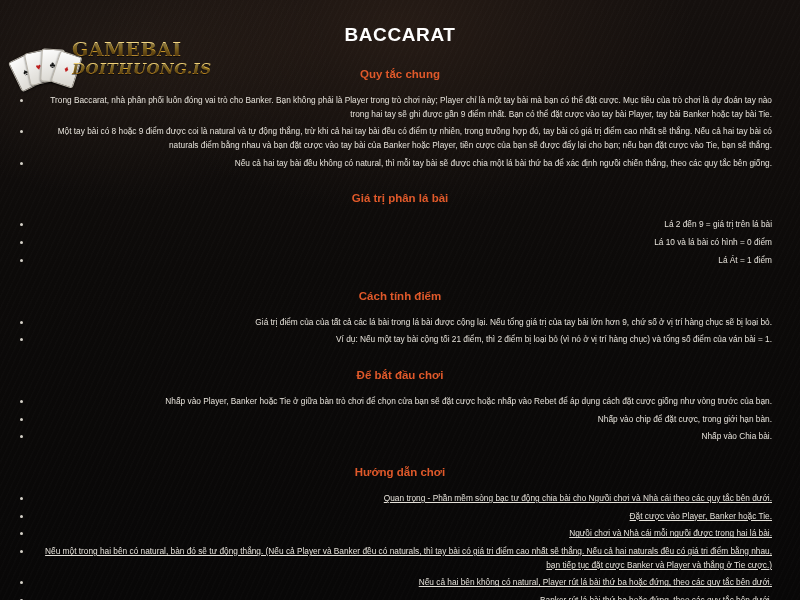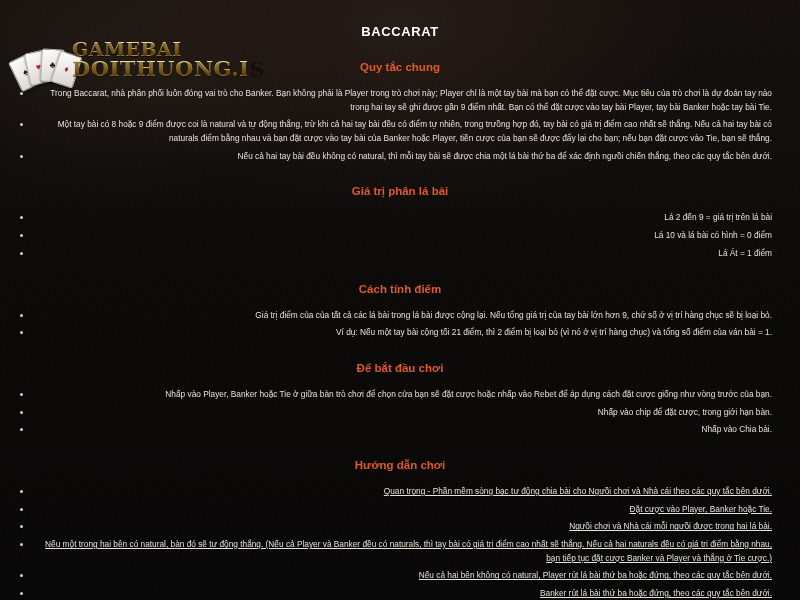--- a/index.html
+++ b/index.html
@@ -80,26 +80,26 @@
     font-family: "DejaVu Serif", serif;
     font-weight: bold;
     letter-spacing: 0.5px;
     background: linear-gradient(180deg, #fff3c4 0%, #e8b83c 45%, #a8751a 75%, #f3dd8e 100%);
     -webkit-background-clip: text;
     background-clip: text;
     color: transparent;
     text-shadow: 0 1px 0 rgba(0,0,0,0.45);
   }
   .logo-line1 { font-size: 19px; line-height: 22px; }
-  .logo-line2 { font-size: 21px; line-height: 22px; margin-top: -2px; }
+  .logo-line2 { font-size: 15px; line-height: 22px; margin-top: -2px; font-style: italic; }
 
   
   .doc-title {
     text-align: center;
-    font-size: 13px;
+    font-size: 19px;
     font-weight: bold;
     letter-spacing: 0.6px;
     color: #ffffff;
     padding-top: 24px;
   }
   .section-title {
     text-align: center;
     font-size: 11.5px;
     font-weight: bold;
     color: #e0592a;
@@ -152,21 +152,21 @@
 </div>
 
 <div class="content">
 
   <div class="doc-title">BACCARAT</div>
 
   <div class="section-title first">Quy tắc chung</div>
   <div class="list-block">
     <p class="bullet">Trong Baccarat, nhà phân phối luôn đóng vai trò cho Banker. Bạn không phải là Player trong trò chơi này; Player chỉ là một tay bài mà bạn có thể đặt cược. Mục tiêu của trò chơi là dự đoán tay nào trong hai tay sẽ ghi được gần 9 điểm nhất. Bạn có thể đặt cược vào tay bài Player, tay bài Banker hoặc tay bài Tie.</p>
     <p class="bullet">Một tay bài có 8 hoặc 9 điểm được coi là natural và tự động thắng, trừ khi cả hai tay bài đều có điểm tự nhiên, trong trưồng hợp đó, tay bài có giá trị điểm cao nhất sẽ thắng. Nếu cả hai tay bài có naturals điểm bằng nhau và bạn đặt cược vào tay bài của Banker hoặc Player, tiền cược của bạn sẽ được đẩy lại cho bạn; nếu bạn đặt cược vào Tie, bạn sẽ thắng.</p>
-    <p class="bullet">Nếu cả hai tay bài đều không có natural, thì mỗi tay bài sẽ được chia một lá bài thứ ba để xác định ngưồi chiến thắng, theo các quy tắc bên dưới.</p>
+    <p class="bullet">Nếu cả hai tay bài đều không có natural, thì mỗi tay bài sẽ được chia một lá bài thứ ba để xác định ngưồi chiến thắng, theo các quy tắc bên giống.</p>
   </div>
 
   <div class="section-title">Giá trị phân lá bài</div>
   <div class="list-block">
     <p class="bullet">Lá 2 đến 9 = giá trị trên lá bài</p>
     <p class="bullet">Lá 10 và lá bài có hình = 0 điểm</p>
     <p class="bullet">Lá Át = 1 điểm</p>
   </div>
 
   <div class="section-title">Cách tính điểm</div>

